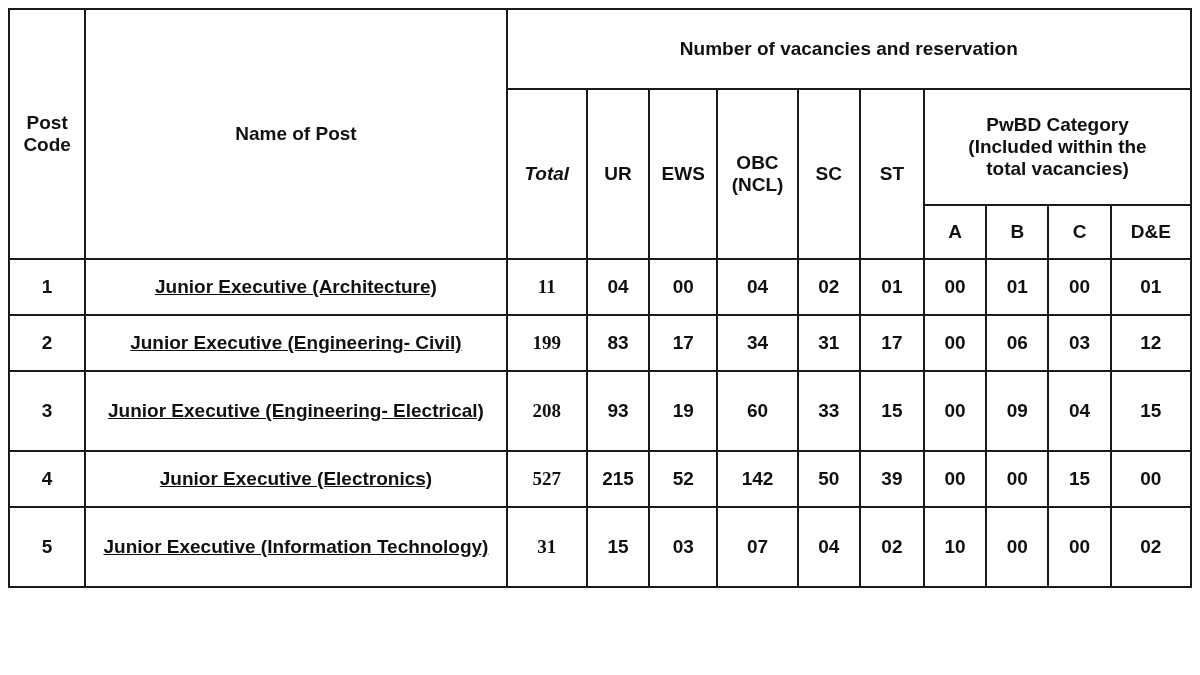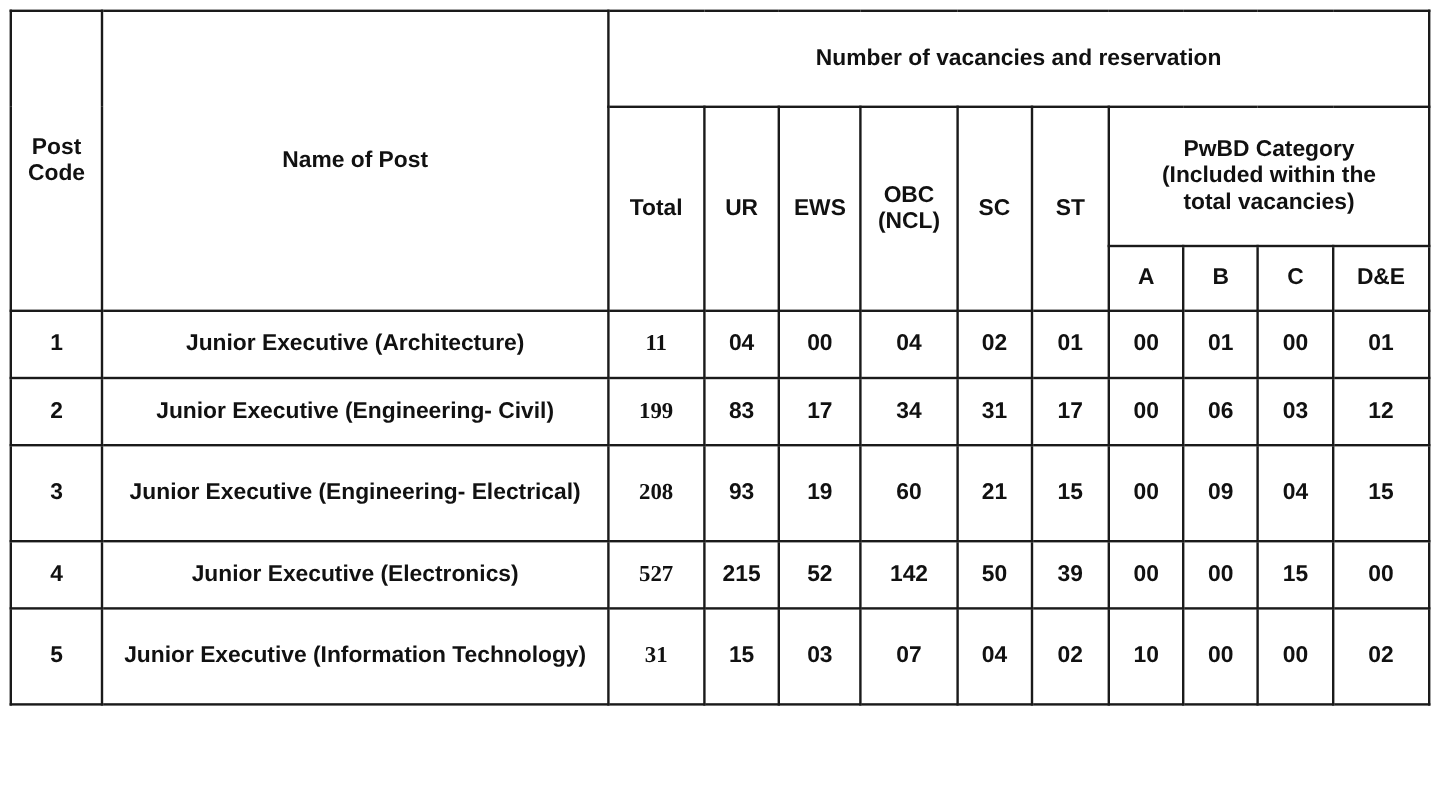--- a/index.html
+++ b/index.html
@@ -52,20 +52,21 @@
     font-weight: normal;
     font-size: 19px;
   }
   td.cell-name {
     font-weight: normal;
     text-align: left;
     padding-left: 10px;
     padding-right: 6px;
     font-size: 19px;
     line-height: 1.25;
+    text-decoration: underline;
   }
   td.cell-total {
     font-weight: bold;
     font-size: 19px;
     font-family: Liberation Serif, serif;
   }
   td.cell-num {
     font-weight: normal;
     font-size: 19px;
   }
@@ -109,21 +110,21 @@
       <col class="c-de">
     </colgroup>
     <thead>
       <tr>
         <td class="hdr" rowspan="3" style="white-space: pre-line;">Post
 Code</td>
         <td class="hdr hdr-left" rowspan="3">Name of Post</td>
         <td class="hdr hdr-wide" colspan="10" style="height:72px;">Number of vacancies and reservation</td>
       </tr>
       <tr>
-        <td class="hdr" rowspan="2" style="height:160px;">Total</td>
+        <td class="hdr" rowspan="2" style="height:160px;font-style:italic;">Total</td>
         <td class="hdr" rowspan="2">UR</td>
         <td class="hdr" rowspan="2">EWS</td>
         <td class="hdr" rowspan="2" style="white-space: pre-line;">OBC
 (NCL)</td>
         <td class="hdr" rowspan="2">SC</td>
         <td class="hdr" rowspan="2">ST</td>
         <td class="hdr" colspan="4" style="height: 108px; white-space: pre-line;">PwBD Category
 (Included within the
 total vacancies)</td>
       </tr>
@@ -163,21 +164,21 @@
         <td class="cell-num">03</td>
         <td class="cell-num">12</td>
       </tr>
       <tr class="row-body two-line">
         <td class="cell-code">3</td>
         <td class="cell-name">Junior Executive (Engineering- Electrical)</td>
         <td class="cell-total">208</td>
         <td class="cell-num">93</td>
         <td class="cell-num">19</td>
         <td class="cell-num">60</td>
-        <td class="cell-num">21</td>
+        <td class="cell-num">33</td>
         <td class="cell-num">15</td>
         <td class="cell-num">00</td>
         <td class="cell-num">09</td>
         <td class="cell-num">04</td>
         <td class="cell-num">15</td>
       </tr>
       <tr class="row-body">
         <td class="cell-code">4</td>
         <td class="cell-name">Junior Executive (Electronics)</td>
         <td class="cell-total">527</td>

